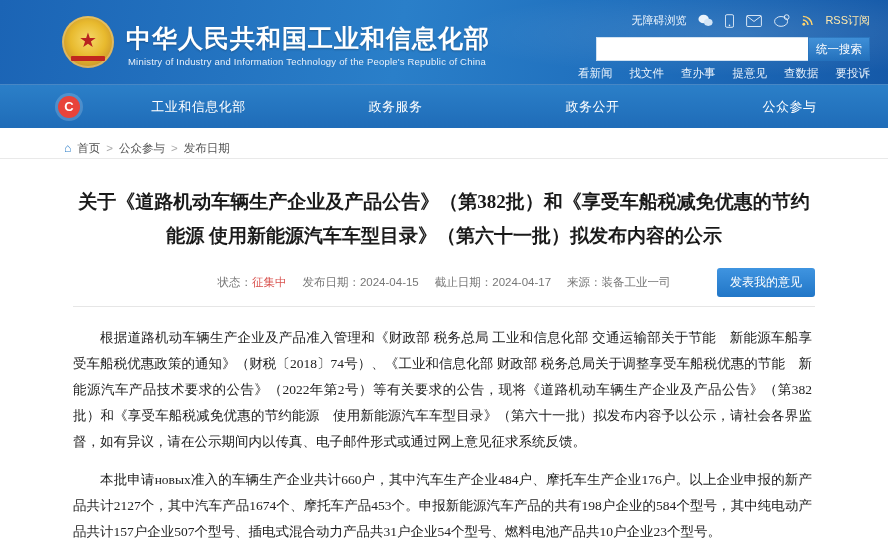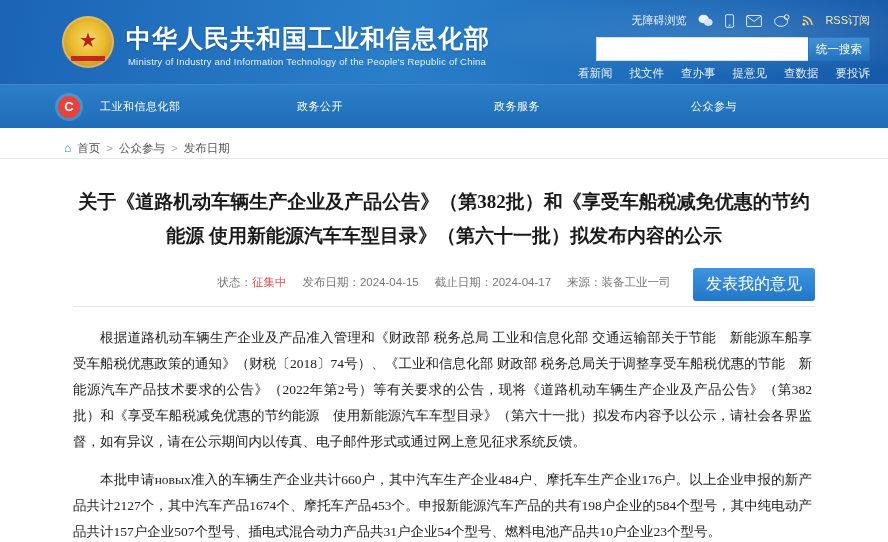--- a/index.html
+++ b/index.html
@@ -97,21 +97,21 @@
   }
   .nav .logo-c {
     position:absolute; left:58px; top:50%; transform:translateY(-50%);
     width:22px;height:22px;border-radius:50%;
     background:#e8433a; color:#fff; font-weight:bold; font-size:13px;
     display:flex;align-items:center;justify-content:center;
     box-shadow:0 0 0 3px rgba(255,255,255,.18);
   }
   .nav ul { list-style:none; display:flex; margin:0; padding:0 0 0 100px; width:100%; }
   .nav li {
-    flex: 1; color:#fff; font-size:11px;
+    flex: 1; text-align:center; color:#fff; font-size:13px;
     cursor:pointer; letter-spacing:.5px;
   }
 
   
   .crumbwrap { background:#fff; border-bottom:1px solid #e9e9e9; }
   .crumb {
     width: 760px; margin: 0 auto;
     height: 30px; display:flex; align-items:center; gap:6px;
     font-size: 11.5px; color:#666; padding-top: 10px;
   }
@@ -132,21 +132,21 @@
   }
   .meta {
     display:flex; align-items:center; justify-content:center;
     gap: 16px; font-size:11.5px; color:#777;
     margin-top: 22px; position:relative;
   }
   .meta .status-val { color:#d9534f; }
   .opinion-btn {
     position:absolute; right:0; top:-7px;
     background: linear-gradient(180deg,#3f94e0,#2176c7);
-    color:#fff; font-size:16px;
+    color:#fff; font-size:12px;
     padding:6px 13px; border-radius:3px; cursor:pointer;
     border: none;
     font-family: "Liberation Sans", sans-serif;
   }
   .divider { height:1px; background:#e6e6e6; margin-top:16px; }
   .body {
     margin-top: 18px;
     font-family: "Liberation Serif", serif;
     font-size: 13.5px;
     color: #222;
@@ -214,22 +214,22 @@
     <a>提意见</a>
     <a>查数据</a>
     <a>要投诉</a>
   </div>
 </div>
 
 <div class="nav">
   <div class="logo-c">C</div>
   <ul>
     <li>工业和信息化部</li>
+    <li>政务服务</li>
     <li>政务公开</li>
-    <li>政务服务</li>
     <li>公众参与</li>
   </ul>
 </div>
 
 <div class="crumbwrap">
   <div class="crumb">
     <span class="home-icon">⌂</span>
     <a>首页</a>
     <span class="sep">&gt;</span>
     <a>公众参与</a>

